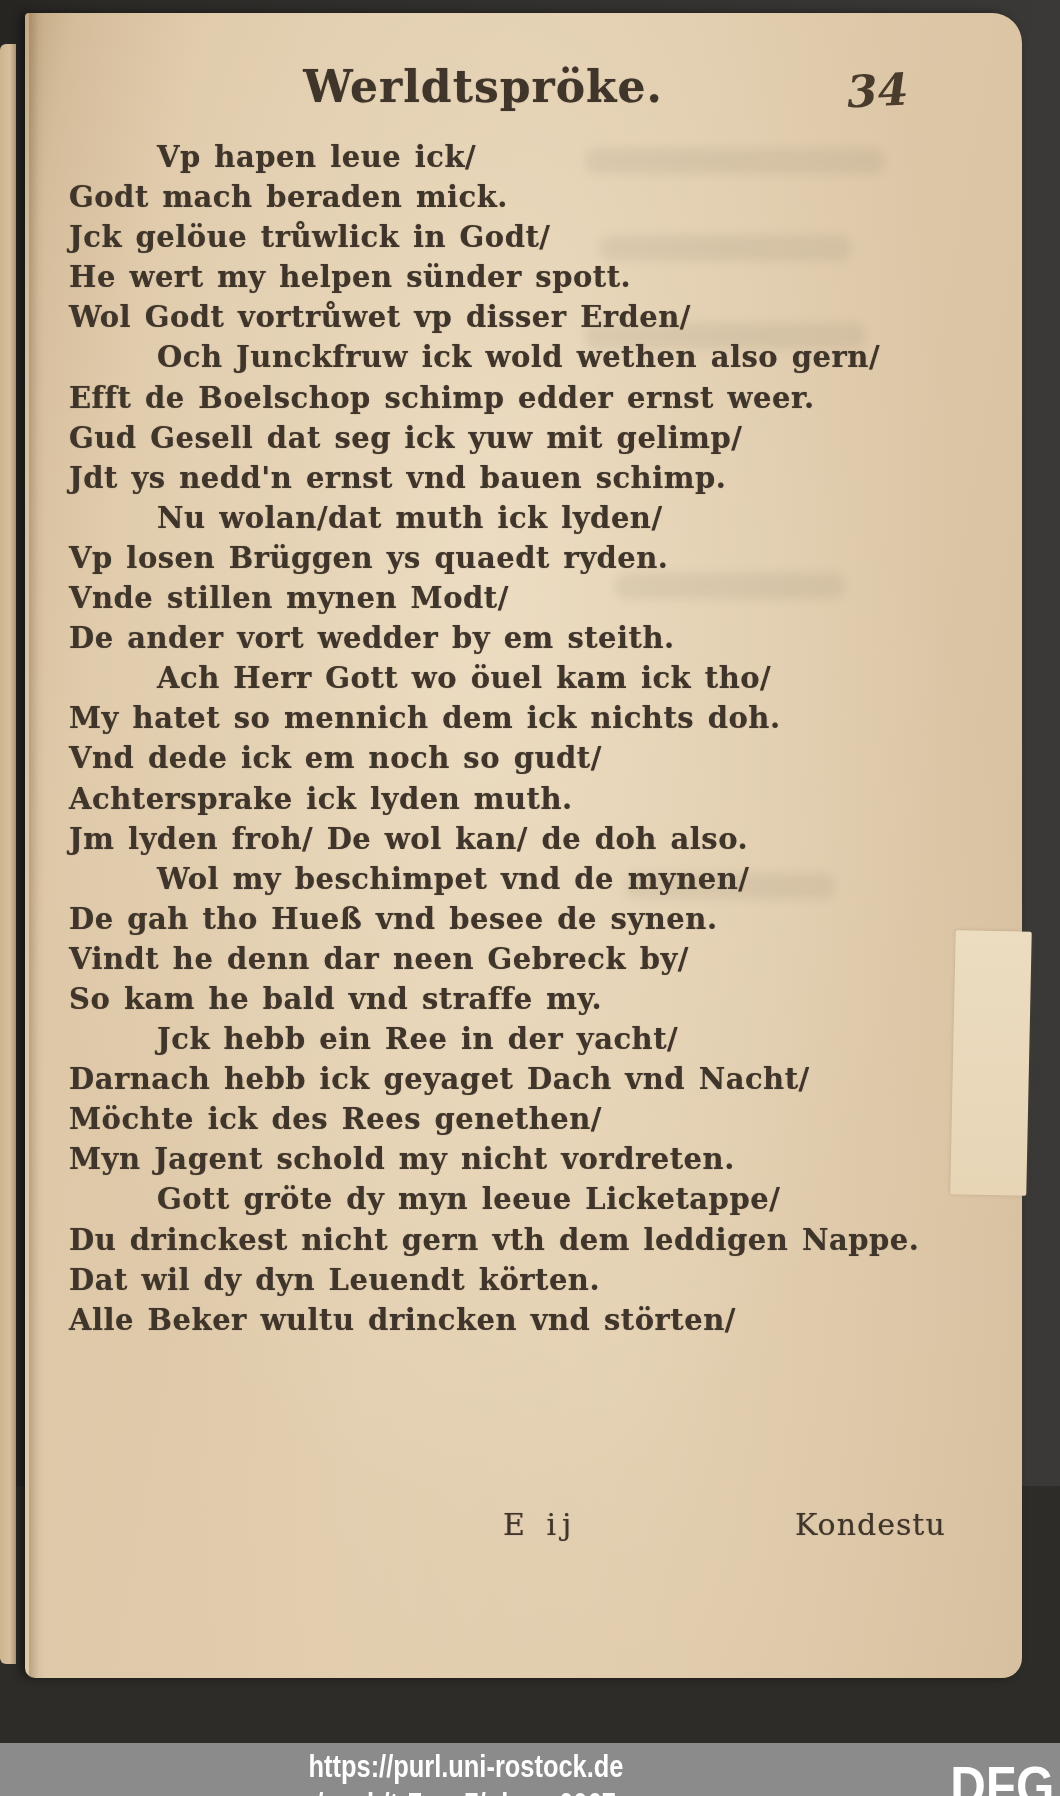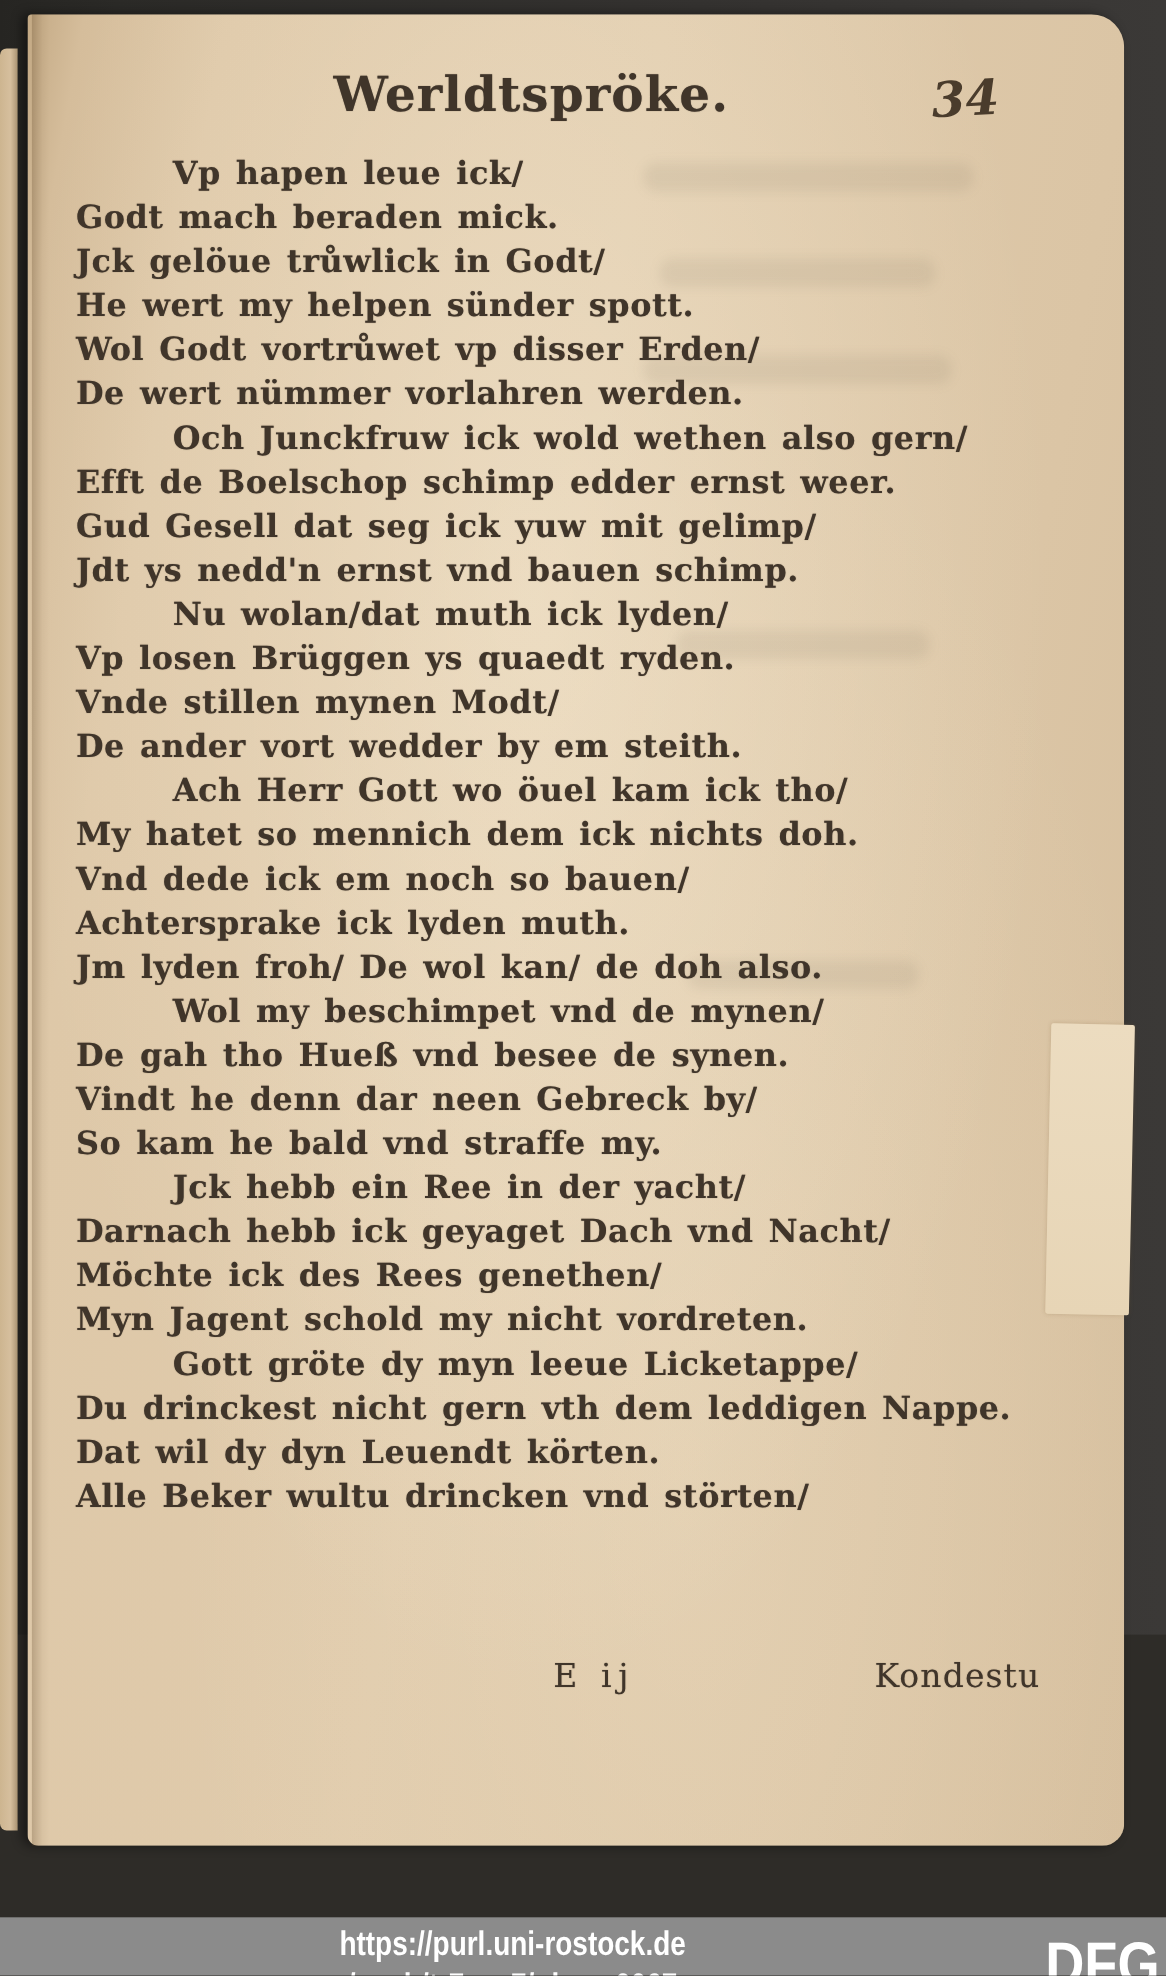--- a/index.html
+++ b/index.html
@@ -138,32 +138,31 @@
 
     <div class="running-head">Werldtspröke.</div>
     <div class="folio">34</div>
 
     <div class="poem">
         <div class="poem-line indent">Vp hapen leue ick/</div>
         <div class="poem-line">Godt mach beraden mick.</div>
         <div class="poem-line">Jck gelöue trůwlick in Godt/</div>
         <div class="poem-line">He wert my helpen sünder spott.</div>
         <div class="poem-line">Wol Godt vortrůwet vp disser Erden/</div>
-        <div class="poem-line">De wert nümmer vorlahren werden.</div>
         <div class="poem-line indent">Och Junckfruw ick wold wethen also gern/</div>
         <div class="poem-line">Efft de Boelschop schimp edder ernst weer.</div>
         <div class="poem-line">Gud Gesell dat seg ick yuw mit gelimp/</div>
         <div class="poem-line">Jdt ys nedd'n ernst vnd bauen schimp.</div>
         <div class="poem-line indent">Nu wolan/dat muth ick lyden/</div>
         <div class="poem-line">Vp losen Brüggen ys quaedt ryden.</div>
         <div class="poem-line">Vnde stillen mynen Modt/</div>
         <div class="poem-line">De ander vort wedder by em steith.</div>
         <div class="poem-line indent">Ach Herr Gott wo öuel kam ick tho/</div>
         <div class="poem-line">My hatet so mennich dem ick nichts doh.</div>
-        <div class="poem-line">Vnd dede ick em noch so bauen/</div>
+        <div class="poem-line">Vnd dede ick em noch so gudt/</div>
         <div class="poem-line">Achtersprake ick lyden muth.</div>
         <div class="poem-line">Jm lyden froh/ De wol kan/ de doh also.</div>
         <div class="poem-line indent">Wol my beschimpet vnd de mynen/</div>
         <div class="poem-line">De gah tho Hueß vnd besee de synen.</div>
         <div class="poem-line">Vindt he denn dar neen Gebreck by/</div>
         <div class="poem-line">So kam he bald vnd straffe my.</div>
         <div class="poem-line indent">Jck hebb ein Ree in der yacht/</div>
         <div class="poem-line">Darnach hebb ick geyaget Dach vnd Nacht/</div>
         <div class="poem-line">Möchte ick des Rees genethen/</div>
         <div class="poem-line">Myn Jagent schold my nicht vordreten.</div>

